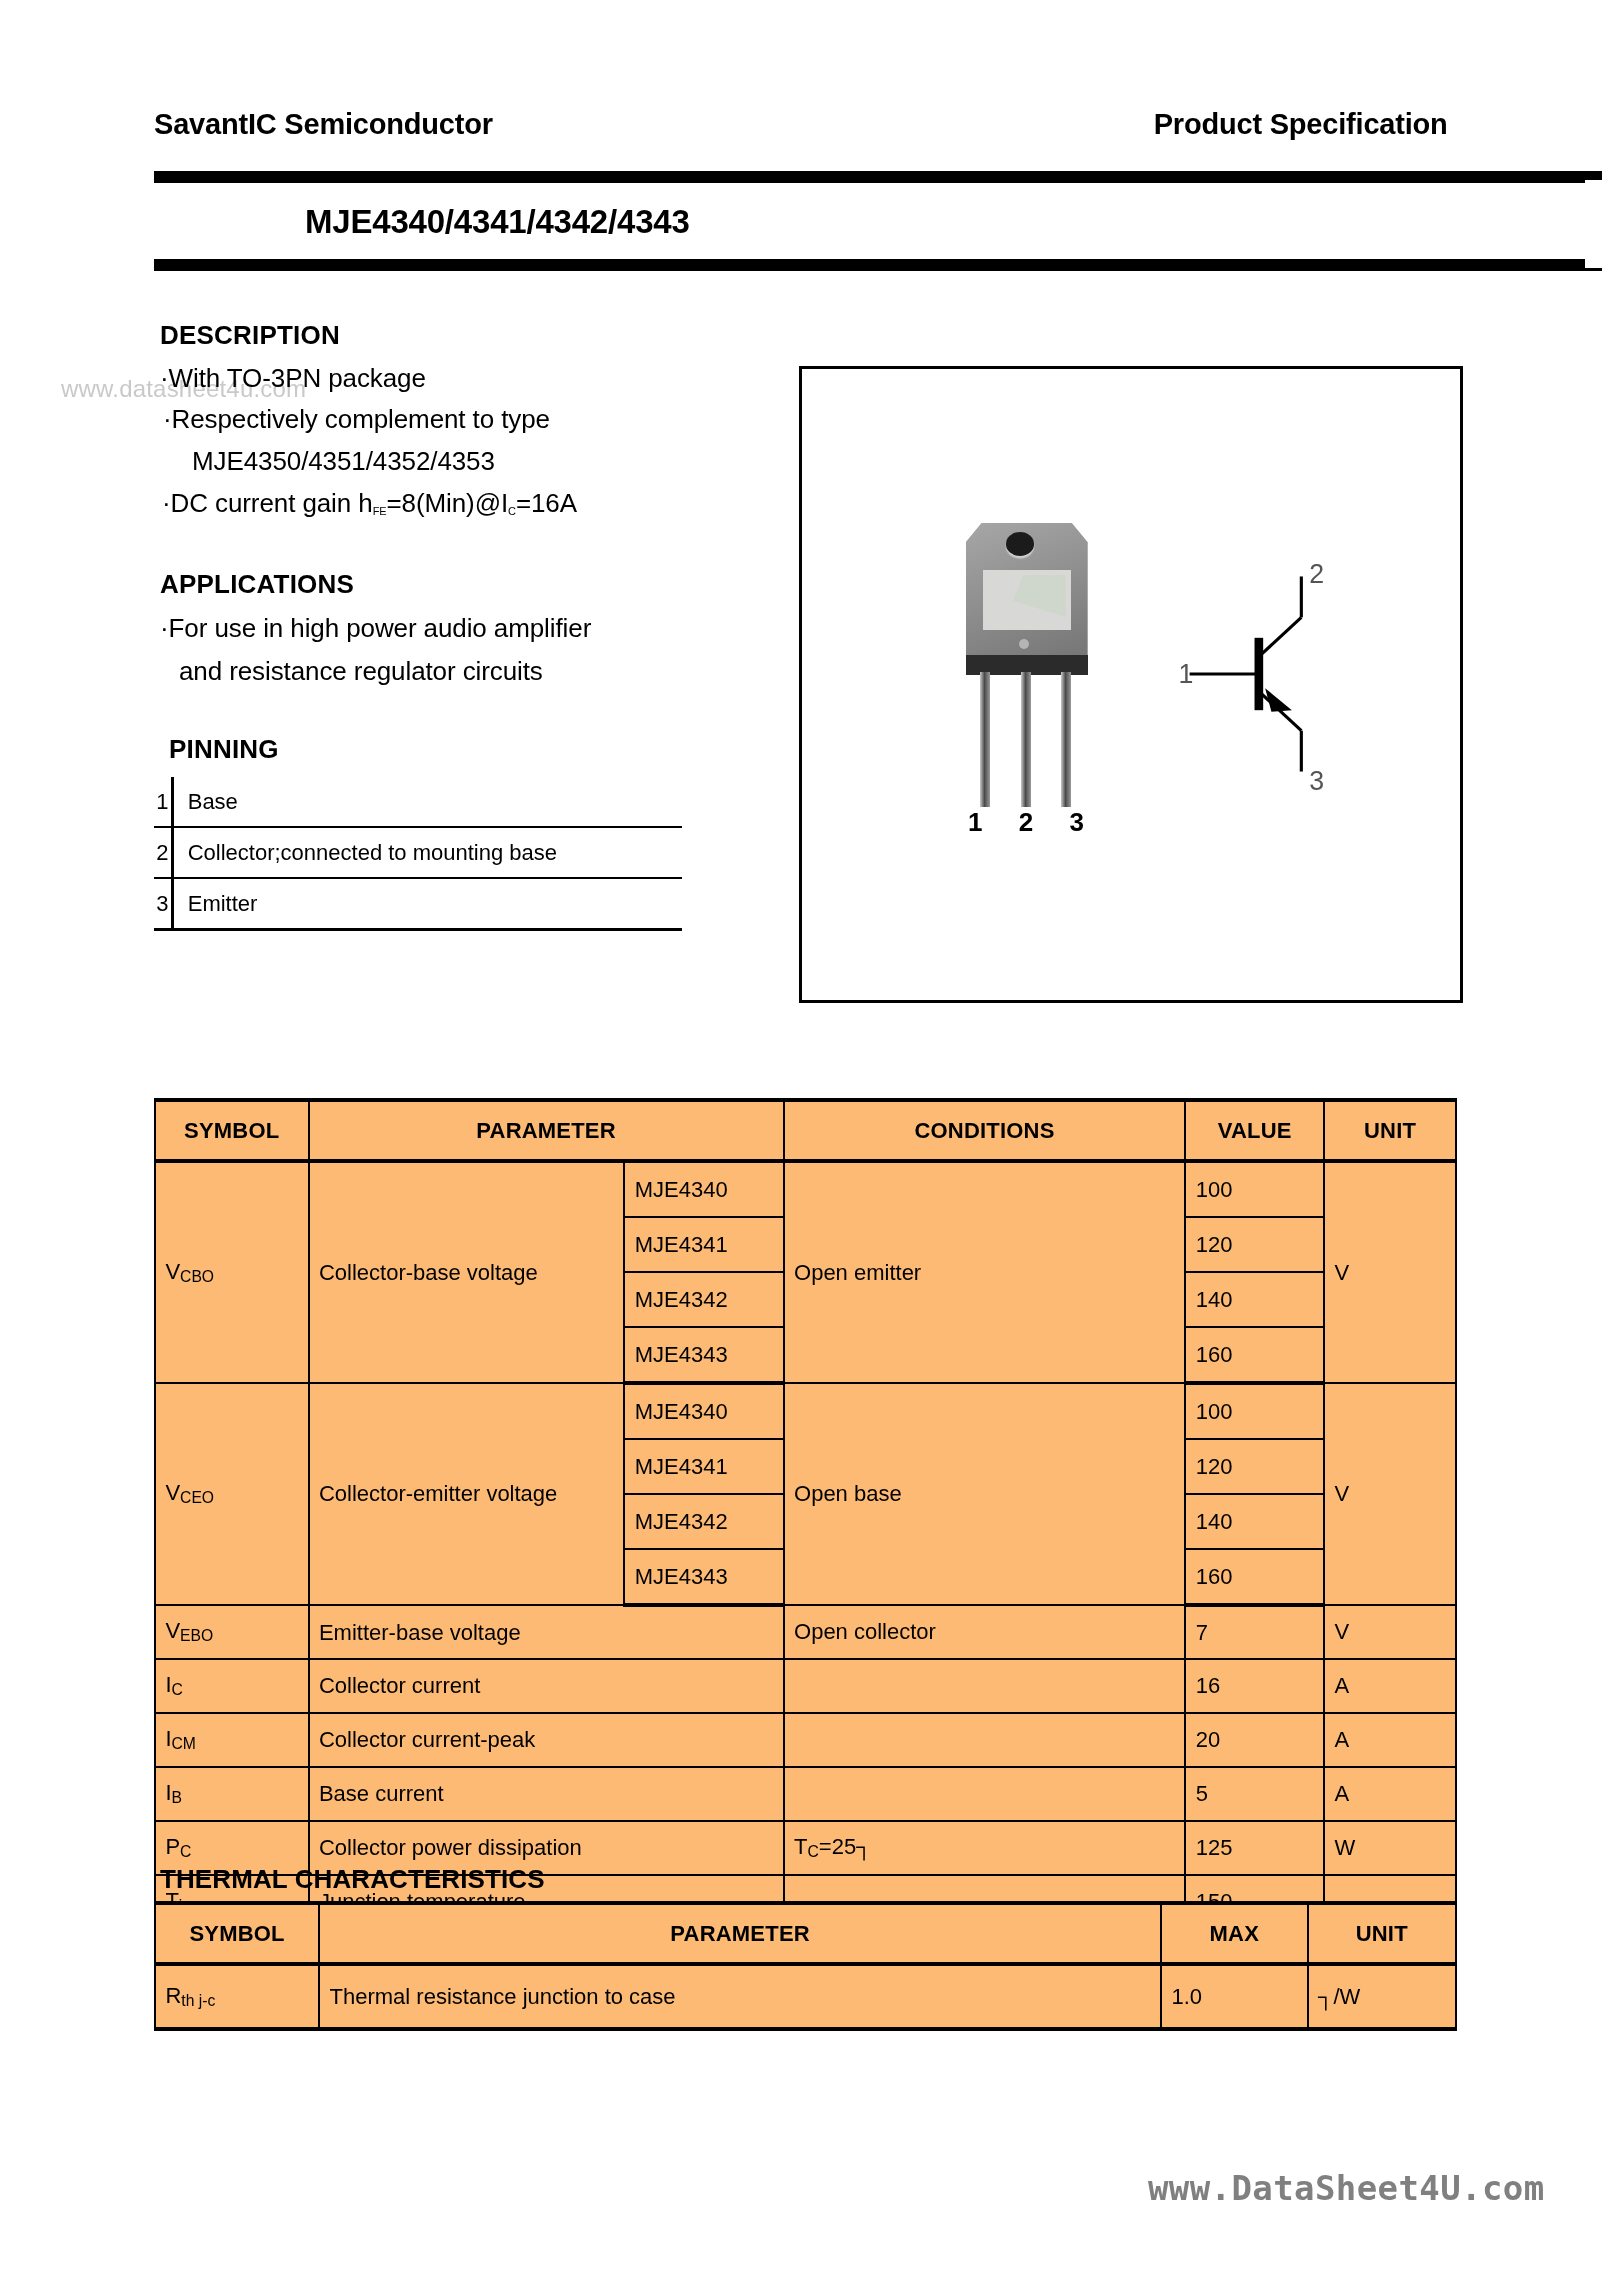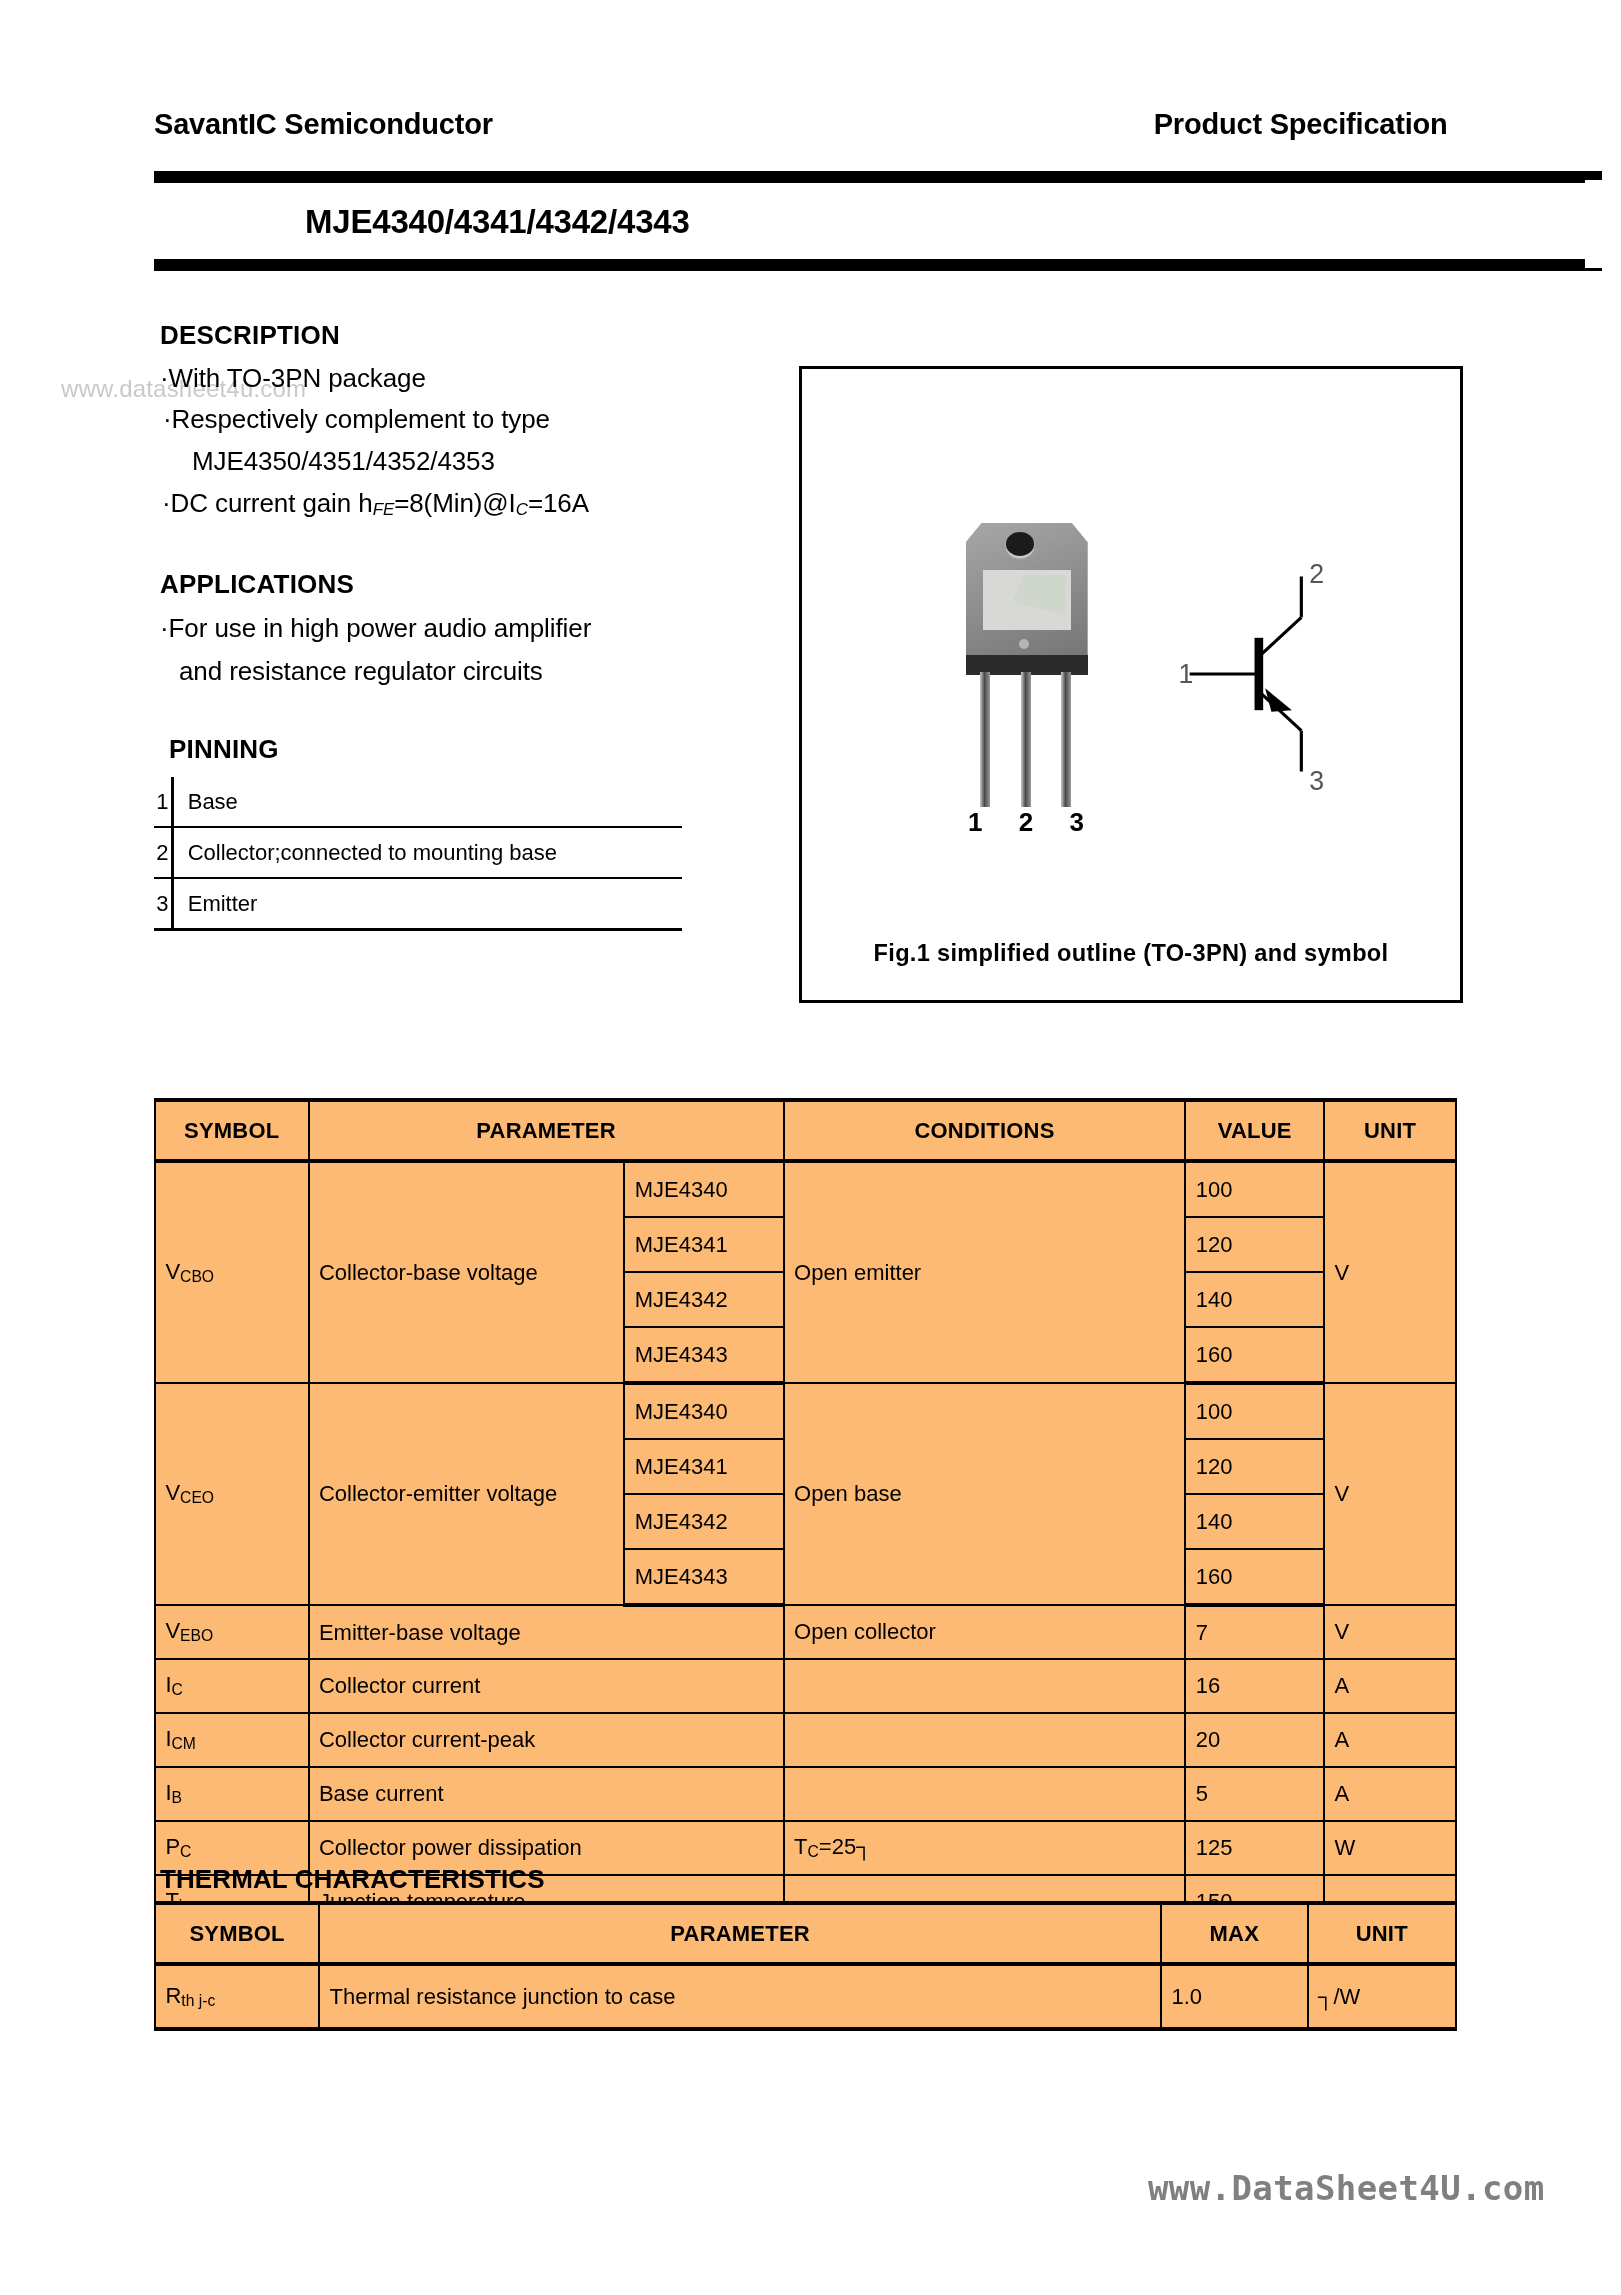--- a/index.html
+++ b/index.html
@@ -127,23 +127,22 @@
     letter-spacing: 0.2px;
     white-space: nowrap;
   }
   .body-line {
     position: absolute;
     font-size: 26px;
     white-space: nowrap;
     letter-spacing: -0.1px;
   }
   .body-line sub {
-    font-size: 17px;
+    font-size: 11px;
     vertical-align: -3.1px;
-    font-style: italic;
   }
 
   #desc-head { left: 160px; top: 320px; }
   #desc-l1   { left: 160px; top: 363px; }
   #desc-l2   { left: 163px; top: 404px; }
   #desc-l3   { left: 192px; top: 446px; }
   #desc-l4   { left: 162px; top: 488px; }
 
   #app-head  { left: 160px; top: 569px; }
   #app-l1    { left: 160px; top: 613px; }
@@ -429,21 +428,20 @@
       <line x1="104" y1="128" x2="158" y2="78" stroke="#000" stroke-width="4"></line>
       <line x1="158" y1="78" x2="158" y2="26" stroke="#000" stroke-width="4"></line>
       <line x1="104" y1="172" x2="158" y2="222" stroke="#000" stroke-width="4"></line>
       <line x1="158" y1="222" x2="158" y2="274" stroke="#000" stroke-width="4"></line>
       <polygon points="112,168 146,196 120,198" fill="#000"></polygon>
       <text x="2" y="162" font-family="'Liberation Sans',sans-serif" font-size="34" fill="#555">1</text>
       <text x="168" y="34" font-family="'Liberation Sans',sans-serif" font-size="34" fill="#555">2</text>
       <text x="168" y="298" font-family="'Liberation Sans',sans-serif" font-size="34" fill="#555">3</text>
     </svg>
 
-    <div class="fig-caption">Fig.1  simplified  outline  (TO-3PN)  and  symbol</div>
   </div>
 
 
   <table class="dt" id="amr">
     <tbody>
         <tr>
       <th class="col-sym b-top b-bottom" style="height:57px">SYMBOL</th>
       <th class="b-top b-bottom" colspan="2">PARAMETER</th>
       <th class="col-cond b-top b-bottom">CONDITIONS</th>
       <th class="col-val b-top b-bottom">VALUE</th>

